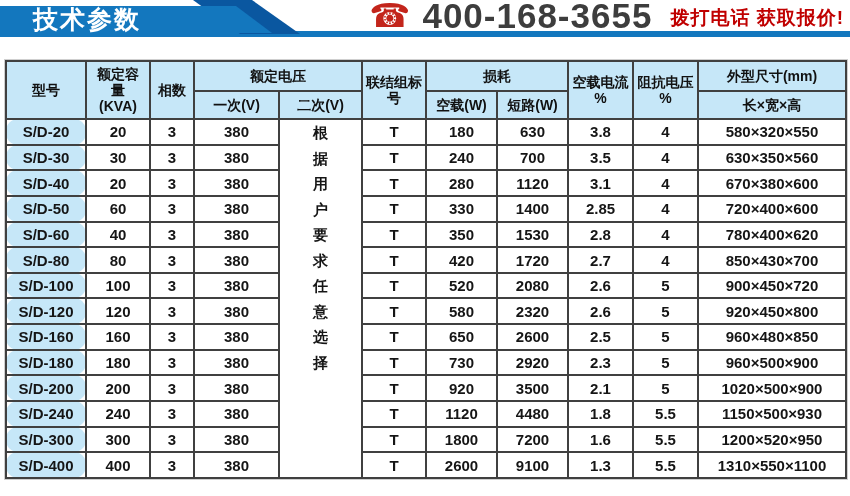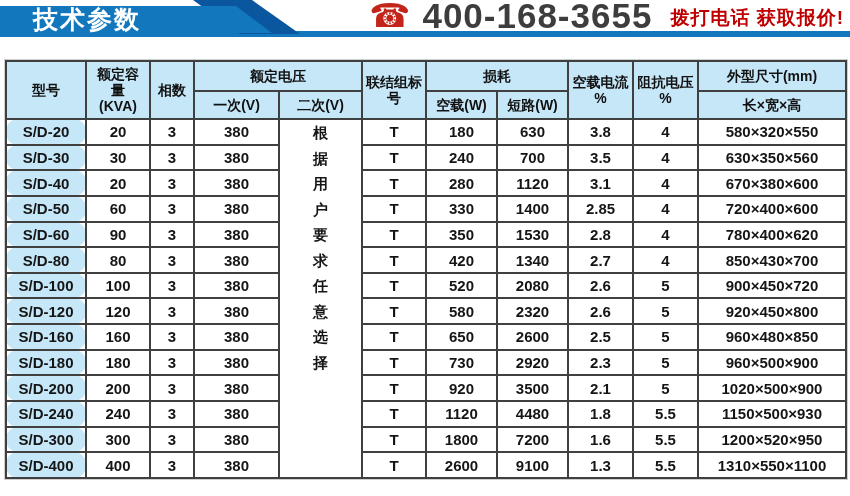--- a/index.html
+++ b/index.html
@@ -169,38 +169,38 @@
           <td>380</td>
           <td>T</td>
           <td>330</td>
           <td>1400</td>
           <td>2.85</td>
           <td>4</td>
           <td>720×400×600</td>
         </tr>
         <tr>
           <td class="model-cell">S/D-60</td>
-          <td>90</td>
+          <td>40</td>
           <td>3</td>
           <td>380</td>
           <td>T</td>
           <td>350</td>
           <td>1530</td>
           <td>2.8</td>
           <td>4</td>
           <td>780×400×620</td>
         </tr>
         <tr>
           <td class="model-cell">S/D-80</td>
           <td>80</td>
           <td>3</td>
           <td>380</td>
           <td>T</td>
           <td>420</td>
-          <td>1340</td>
+          <td>1720</td>
           <td>2.7</td>
           <td>4</td>
           <td>850×430×700</td>
         </tr>
         <tr>
           <td class="model-cell">S/D-100</td>
           <td>100</td>
           <td>3</td>
           <td>380</td>
           <td>T</td>

